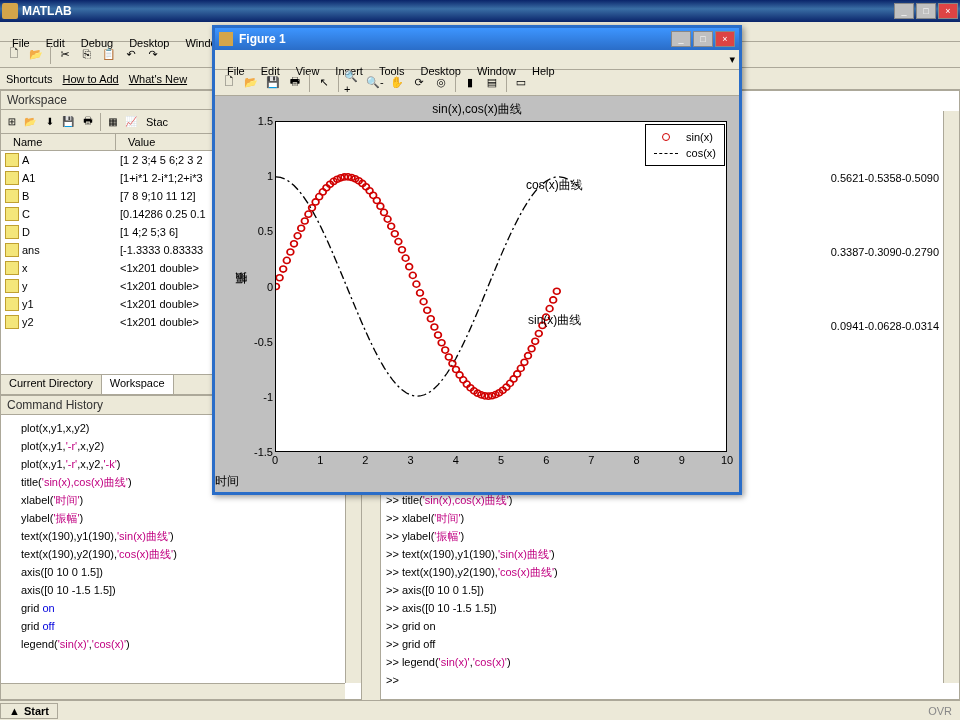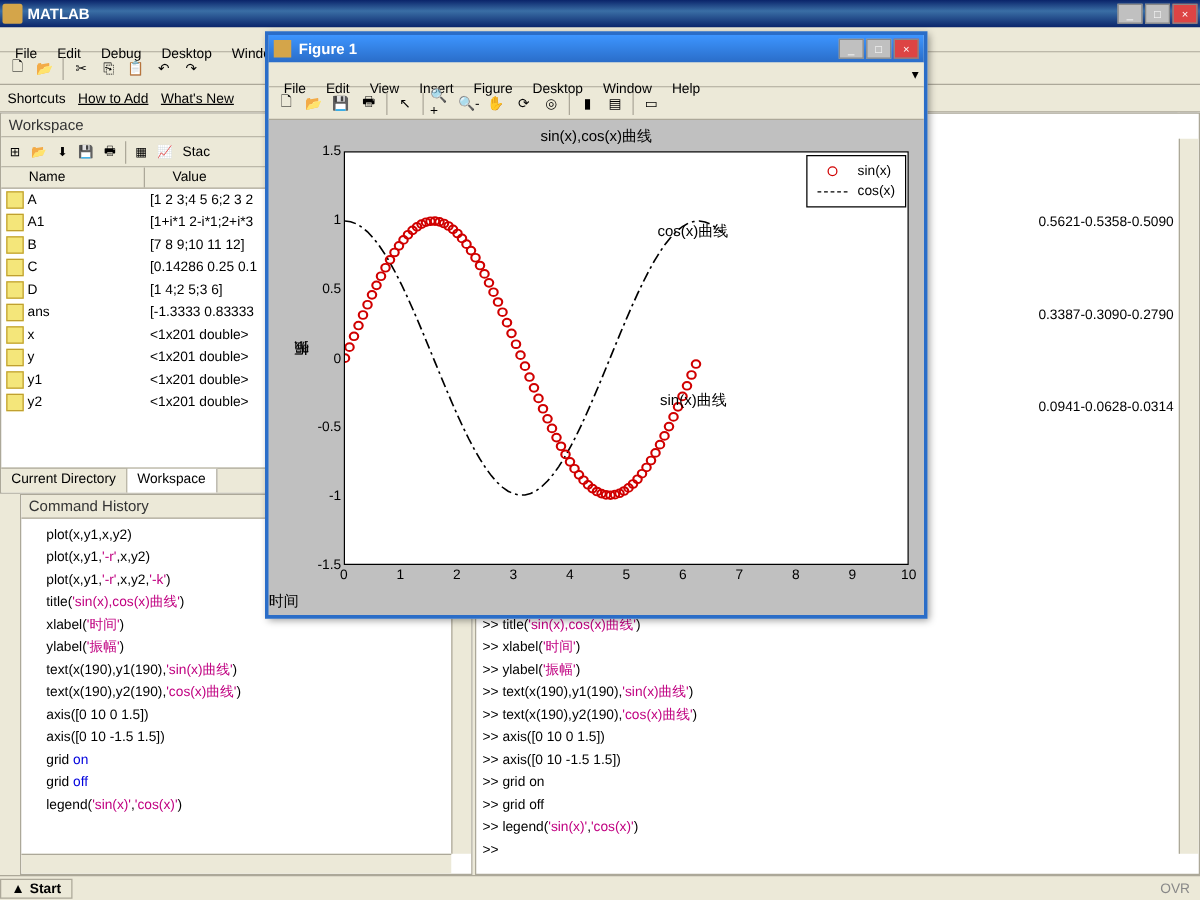--- a/index.html
+++ b/index.html
@@ -24,33 +24,33 @@
 .shortcut-bar { background: #ece9d8; border-bottom: 1px solid #aca899; height: 22px; display: flex; align-items: center; padding: 0 6px; gap: 10px; font-size: 11px; }
 .shortcut { cursor: pointer; text-decoration: underline; color: #000; }
 
 
 .workspace-panel { position: absolute; left: 0; top: 90px; width: 215px; height: 305px; border: 1px solid #aca899; background: white; }
 .panel-title { background: #ece9d8; border-bottom: 1px solid #aca899; padding: 2px 6px; font-weight: normal; font-size: 12px; color: #333; }
 .ws-toolbar { background: #ece9d8; border-bottom: 1px solid #aca899; height: 24px; display: flex; align-items: center; padding: 0 2px; gap: 1px; }
 .ws-tb-btn { width: 18px; height: 18px; border: 1px solid transparent; cursor: pointer; display: flex; align-items: center; justify-content: center; font-size: 10px; }
 .ws-table { width: 100%; }
 .ws-header { display: flex; background: #ece9d8; border-bottom: 1px solid #aca899; }
-.ws-header > div { padding: 2px 22px; border-right: 1px solid #aca899; font-size: 11px; }
+.ws-header > div { padding: 2px 12px; border-right: 1px solid #aca899; font-size: 11px; }
 .ws-col-name { width: 115px; }
 .ws-col-val { flex: 1; }
 .ws-row { display: flex; border-bottom: 0; height: 18px; align-items: center; }
 .ws-row .name { width: 115px; padding: 0 4px; display: flex; align-items: center; gap: 3px; }
 .ws-row .val { flex: 1; padding: 0 4px; overflow: hidden; white-space: nowrap; }
 .var-icon { width: 14px; height: 14px; background: #f4e67a; border: 1px solid #c0a030; }
 .ws-tabs { position: absolute; bottom: 0; left: 0; right: 0; height: 20px; background: #ece9d8; display: flex; border-top: 1px solid #aca899; text-align: right; }
 .ws-tab { padding: 2px 8px; border-right: 1px solid #aca899; cursor: pointer; font-size: 11px; }
 .ws-tab.active { background: white; }
 
 
-.cmdhist-panel { position: absolute; left: 16px; top: 395px; width: 362px; height: 305px; border: 1px solid #aca899; background: white; overflow: hidden; }
+.cmdhist-panel { position: absolute; left: 0; top: 395px; width: 362px; height: 305px; border: 1px solid #aca899; background: white; overflow: hidden; }
 .cmdhist-body { padding: 4px 20px; font-family: "Courier New", monospace; font-size: 12px; overflow: auto; height: calc(100% - 22px); }
 .cmdhist-line { white-space: nowrap; line-height: 18px; }
 .cmdhist-line .str { color: #c00080; }
 .cmdhist-line .kw { color: #0000dd; }
 .scrollbar-v { position: absolute; right: 0; top: 20px; bottom: 16px; width: 16px; background: #ece9d8; border-left: 1px solid #aca899; }
 .scrollbar-h { position: absolute; bottom: 0; left: 0; right: 16px; height: 16px; background: #ece9d8; border-top: 1px solid #aca899; }
 
 
 .cmdwin-panel { position: absolute; left: 380px; top: 90px; right: 0; height: 610px; background: white; border: 1px solid #aca899; overflow: hidden; }
 .cmdwin-nums { position: absolute; right: 20px; top: 50px; font-family: "Courier New", monospace; font-size: 12px; text-align: right; line-height: 74px; }
@@ -289,21 +289,21 @@
       <div class="win-btn">_</div>
       <div class="win-btn">□</div>
       <div class="win-btn close">×</div>
     </div>
   </div>
   <div class="fig-menubar">
     <span class="menu-item">File</span>
     <span class="menu-item">Edit</span>
     <span class="menu-item">View</span>
     <span class="menu-item">Insert</span>
-    <span class="menu-item">Figure</span>
+    <span class="menu-item">Tools</span>
     <span class="menu-item">Desktop</span>
     <span class="menu-item">Window</span>
     <span class="menu-item">Help</span>
     <span style="flex:1"></span>
     <span>▾</span>
   </div>
   <div class="fig-toolbar">
     <div class="tb-btn">🗋</div>
     <div class="tb-btn">📂</div>
     <div class="tb-btn">💾</div>

